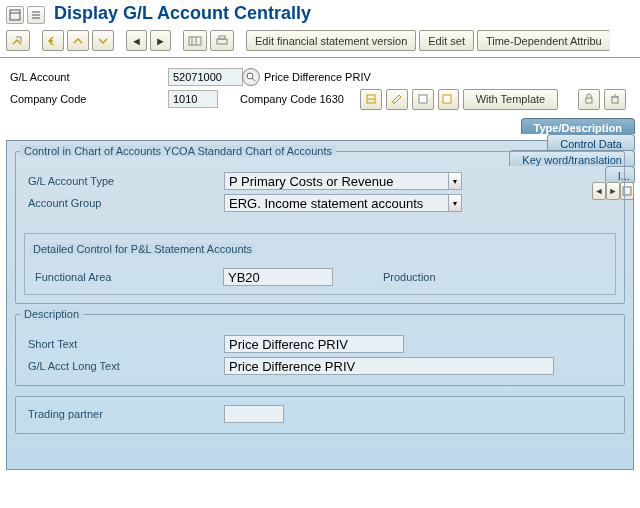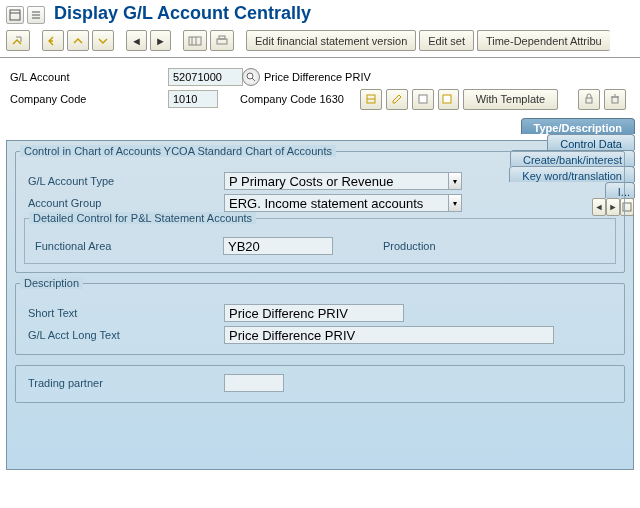--- a/index.html
+++ b/index.html
@@ -36,21 +36,21 @@
   .grp-title { position: relative; top: -13px; left: -4px; background: #c6dbe8; padding: 0 4px; display:inline-block; margin-bottom: -8px; color:#25506c;}
   .grow { display: flex; align-items: center; height: 22px; }
   .glabel { width: 200px; color:#25506c; padding-left: 4px;}
   .gin { height: 18px; border: 1px solid #9aaab5; background: #eaf1f5; padding: 1px 4px; font-size: 13px; }
   .gin.sel { width: 225px; }
   .gin.med { width: 180px; }
   .gin.sm { width: 60px; }
   .dd { width: 13px; height:18px; border:1px solid #9aaab5; border-left:none; background: linear-gradient(#fff,#ddd); display:inline-flex; align-items:center; justify-content:center; font-size:8px; cursor:pointer;}
   .sideval { padding-left: 50px; color:#25506c;}
   
-  .subgrp { border: 1px solid #9cb2c0; margin-top: 4px; padding: 4px 6px 6px; position: relative;}
+  .subgrp { border: 1px solid #9cb2c0; margin-top: 19px; padding: 20px 6px 6px; position: relative;}
   .subgrp-title { position: relative; top: -11px; left:-2px; background:#c6dbe8; padding:0 4px; display:inline-block; color:#25506c; margin-bottom:-6px;}
   
   svg { display: block; }
 </style>
 </head>
 <body>
 
 <div class="topbar">
   <span class="icon-btn">
       <svg width="12" height="12">
@@ -168,21 +168,20 @@
           </svg>
         </span>
     </span>
   </div>
 </div>
 
 <div class="tab-wrap">
   <div class="tabbar">
     <div class="tab active">Type/Description</div>
     <div class="tab">Control Data</div>
-    <div class="tab">Create/bank/interest</div>
     <div class="tab">Key word/translation</div>
     <div class="tab partial">I...</div>
     <div class="tabnav">
       <span class="tbtn">◄</span>
       <span class="tbtn">►</span>
       <span class="tbtn">
           <svg width="10" height="10">
             <rect x="1" y="1" width="8" height="8" fill="none" stroke="#777"></rect>
           </svg>
         </span>

